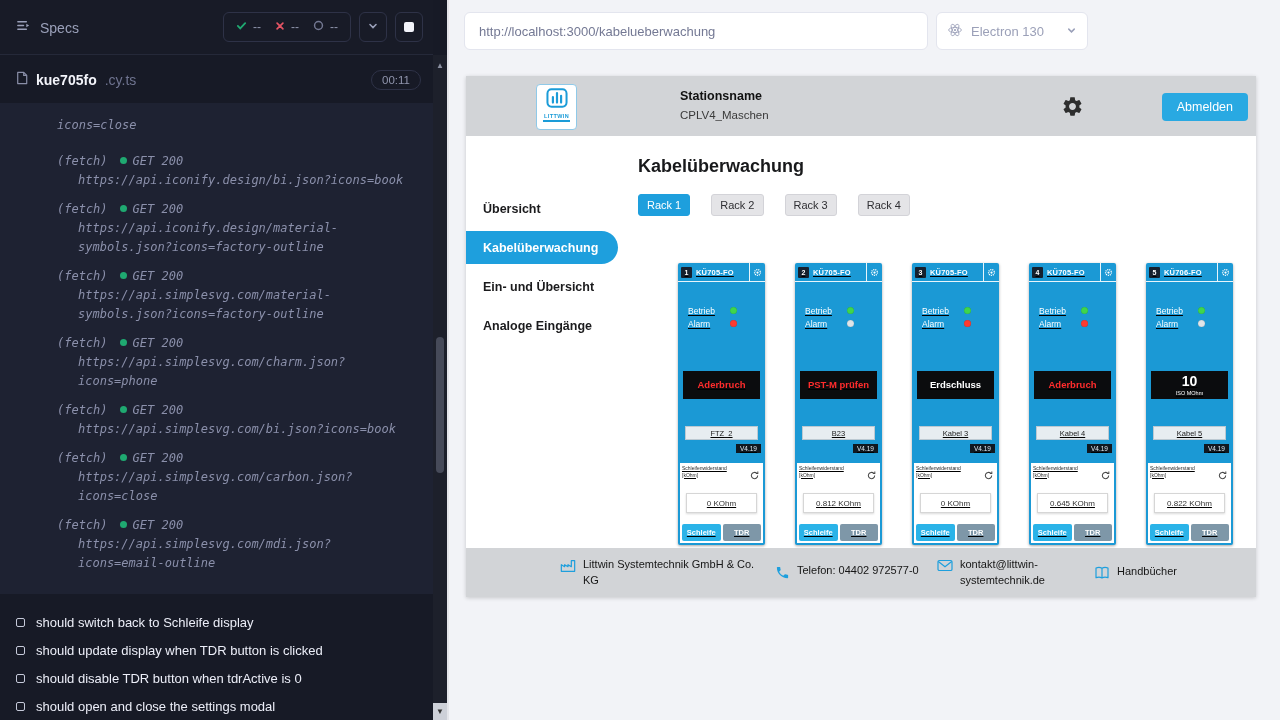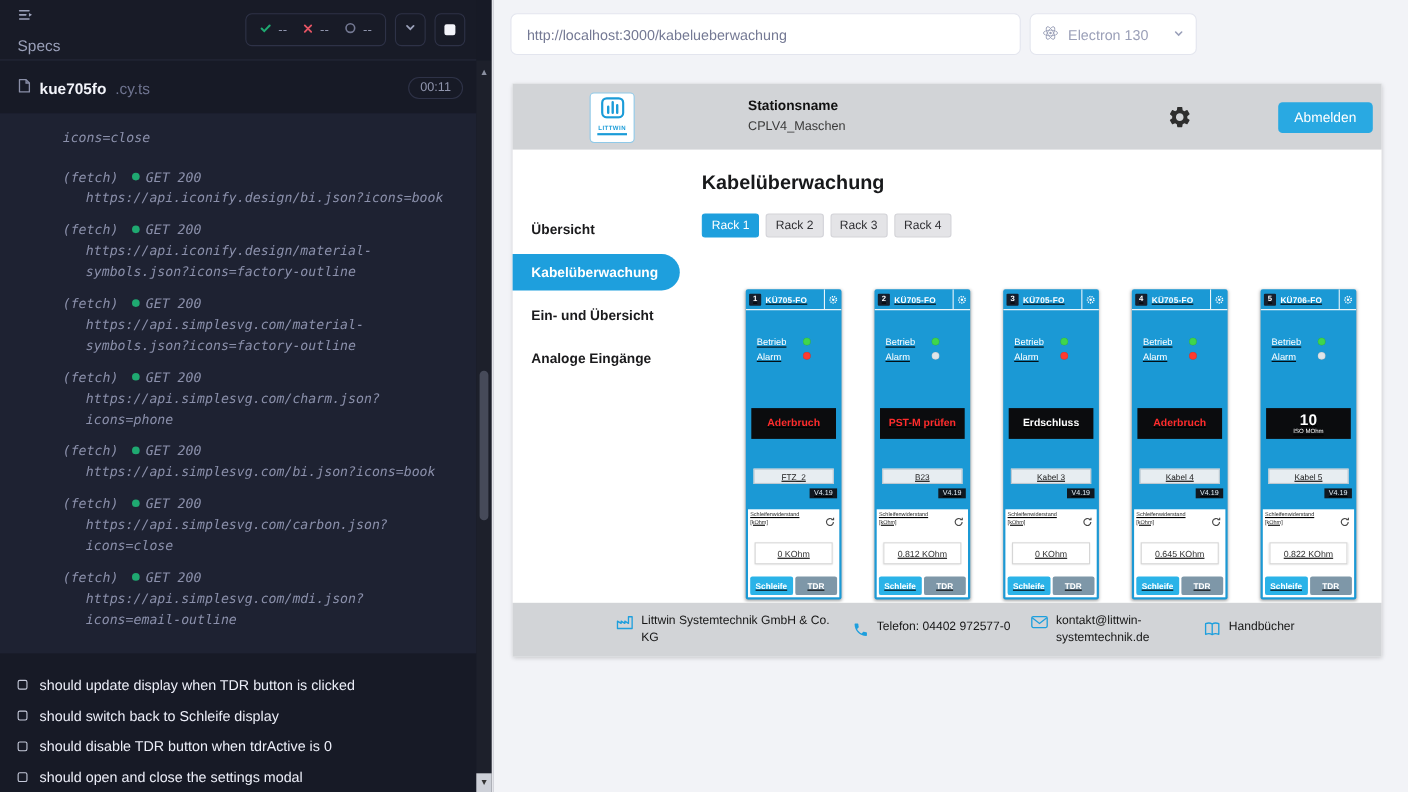--- a/index.html
+++ b/index.html
@@ -2,21 +2,21 @@
 <html><head>
 <meta charset="utf-8">
 <style>
   * { margin:0; padding:0; box-sizing:border-box; }
   html,body { width:1280px; height:720px; overflow:hidden; }
   body { position:relative; background:#f2f3f7; font-family:"Liberation Sans", sans-serif; }
 
   
   .runner { position:absolute; left:0; top:0; width:449px; height:720px; background:#171a26; overflow:hidden; }
   .runner-top { width:433px; height:55px; background:#181b27; border-bottom:1px solid #252939; display:flex; align-items:center; padding:0 10px 0 16px; }
-  .specs-btn { display:flex; align-items:flex-start; gap:9px; color:#9aa0b9; font-size:14px;flex-direction:column; }
+  .specs-btn { display:flex; align-items:flex-end; gap:9px; color:#9aa0b9; font-size:14px; }
   .runner-top-right { margin-left:auto; display:flex; align-items:center; gap:8px; }
   .stats-pill { display:flex; align-items:center; gap:14px; border:1px solid #2e3247; border-radius:6px; height:30px; padding:0 12px; }
   .stat { display:flex; align-items:center; gap:6px; color:#9095ad; font-size:12px; }
   .icon-btn { width:28px; height:30px; border:1px solid #2e3247; border-radius:6px; display:flex; align-items:center; justify-content:center; }
   .stop-glyph { width:10px; height:10px; background:#f3f4fa; border-radius:2px; }
 
   .spec-bar { width:433px; height:46px; display:flex; align-items:center; gap:8px; padding:0 12px 0 16px; margin-top:2px; }
   .spec-name { color:#f3f4fa; font-size:14px; font-weight:600; }
   .spec-ext { color:#6f7490; font-size:14px; }
   .spec-timer { margin-left:auto; border:1px solid #2e3247; border-radius:12px; padding:3px 10px; color:#9095ad; font-size:11.5px; }
@@ -65,21 +65,21 @@
   .header-gear { position:absolute; right:172px; top:19px; color:#2e2e2e; cursor:pointer; }
   .logout-btn { position:absolute; right:8px; top:17px; background:#29a9e2; color:#fff; font-size:12.5px; padding:7px 15px; border-radius:4px; border:none; cursor:pointer;margin-left:28px; }
 
   .app-body { flex:1; display:flex; min-height:0; }
   .app-side { width:155px; flex:none; padding-top:50px; }
   .side-item { height:33px; margin:6px 0; display:flex; align-items:center; padding-left:17px; font-size:12.5px; font-weight:700; color:#1b1b1d; cursor:pointer; }
   .side-item.active { background:#1e9fdd; color:#fff; border-radius:0 17px 17px 0; margin-right:3px; }
 
   .app-main { flex:1; min-width:0; padding:20px 0 0 17px; overflow:hidden; }
   .page-title { font-size:18px; font-weight:700; color:#18191b; }
-  .tabs { display:flex; gap:6px; margin-top:17px; }
+  .tabs { display:flex; gap:21px; margin-top:17px; }
   .tab { height:22px; padding:0 8px; display:flex; align-items:center; font-size:11px; background:#e4e4e7; color:#2f2f33; border:1px solid #d3d3d8; border-radius:3px; cursor:pointer; }
   .tab.active { background:#1e9fdd; color:#fff; border-color:#1e9fdd; }
 
   .cards { display:flex; gap:30px; margin-top:47px; margin-left:40px; }
   .card { width:87px; height:282px; background:#1b99d5; border-radius:2px; box-shadow:0 1px 3px rgba(0,0,0,.35); display:flex; flex-direction:column; flex:none; overflow:hidden;text-decoration:underline; }
   .card-head { height:19px; display:flex; border-bottom:1px solid rgba(255,255,255,.9); flex:none; }
   .card-head-left { flex:1; display:flex; align-items:center; gap:4px; padding-left:3px; }
   .card-num { width:11px; height:11px; background:#15202e; color:#fff; font-size:7px; font-weight:700; display:flex; align-items:center; justify-content:center; border-radius:1px; }
   .card-model { font-size:7.5px; font-weight:700; color:#fff; letter-spacing:.2px; white-space:nowrap; }
   .card-gear { width:16px; border-left:1px solid rgba(255,255,255,.9); display:flex; align-items:center; justify-content:center; color:#fff; cursor:pointer; }
@@ -243,25 +243,25 @@
             <span class="mono-it">GET 200</span>
           </span>
         </div>
       <span class="log-url mono-it">https://api.simplesvg.com/mdi.json?icons=email-outline</span>
     </div>
   </div>
 
   <div class="tests">
     <div class="test-item">
         <span class="test-box"></span>
-        <span>should update display when TDR button is clicked</span>
+        <span>should switch back to Schleife display</span>
       </div>
     <div class="test-item">
         <span class="test-box"></span>
-        <span>should switch back to Schleife display</span>
+        <span>should update display when TDR button is clicked</span>
       </div>
     <div class="test-item">
         <span class="test-box"></span>
         <span>should disable TDR button when tdrActive is 0</span>
       </div>
     <div class="test-item">
         <span class="test-box"></span>
         <span>should open and close the settings modal</span>
       </div>
   </div>

